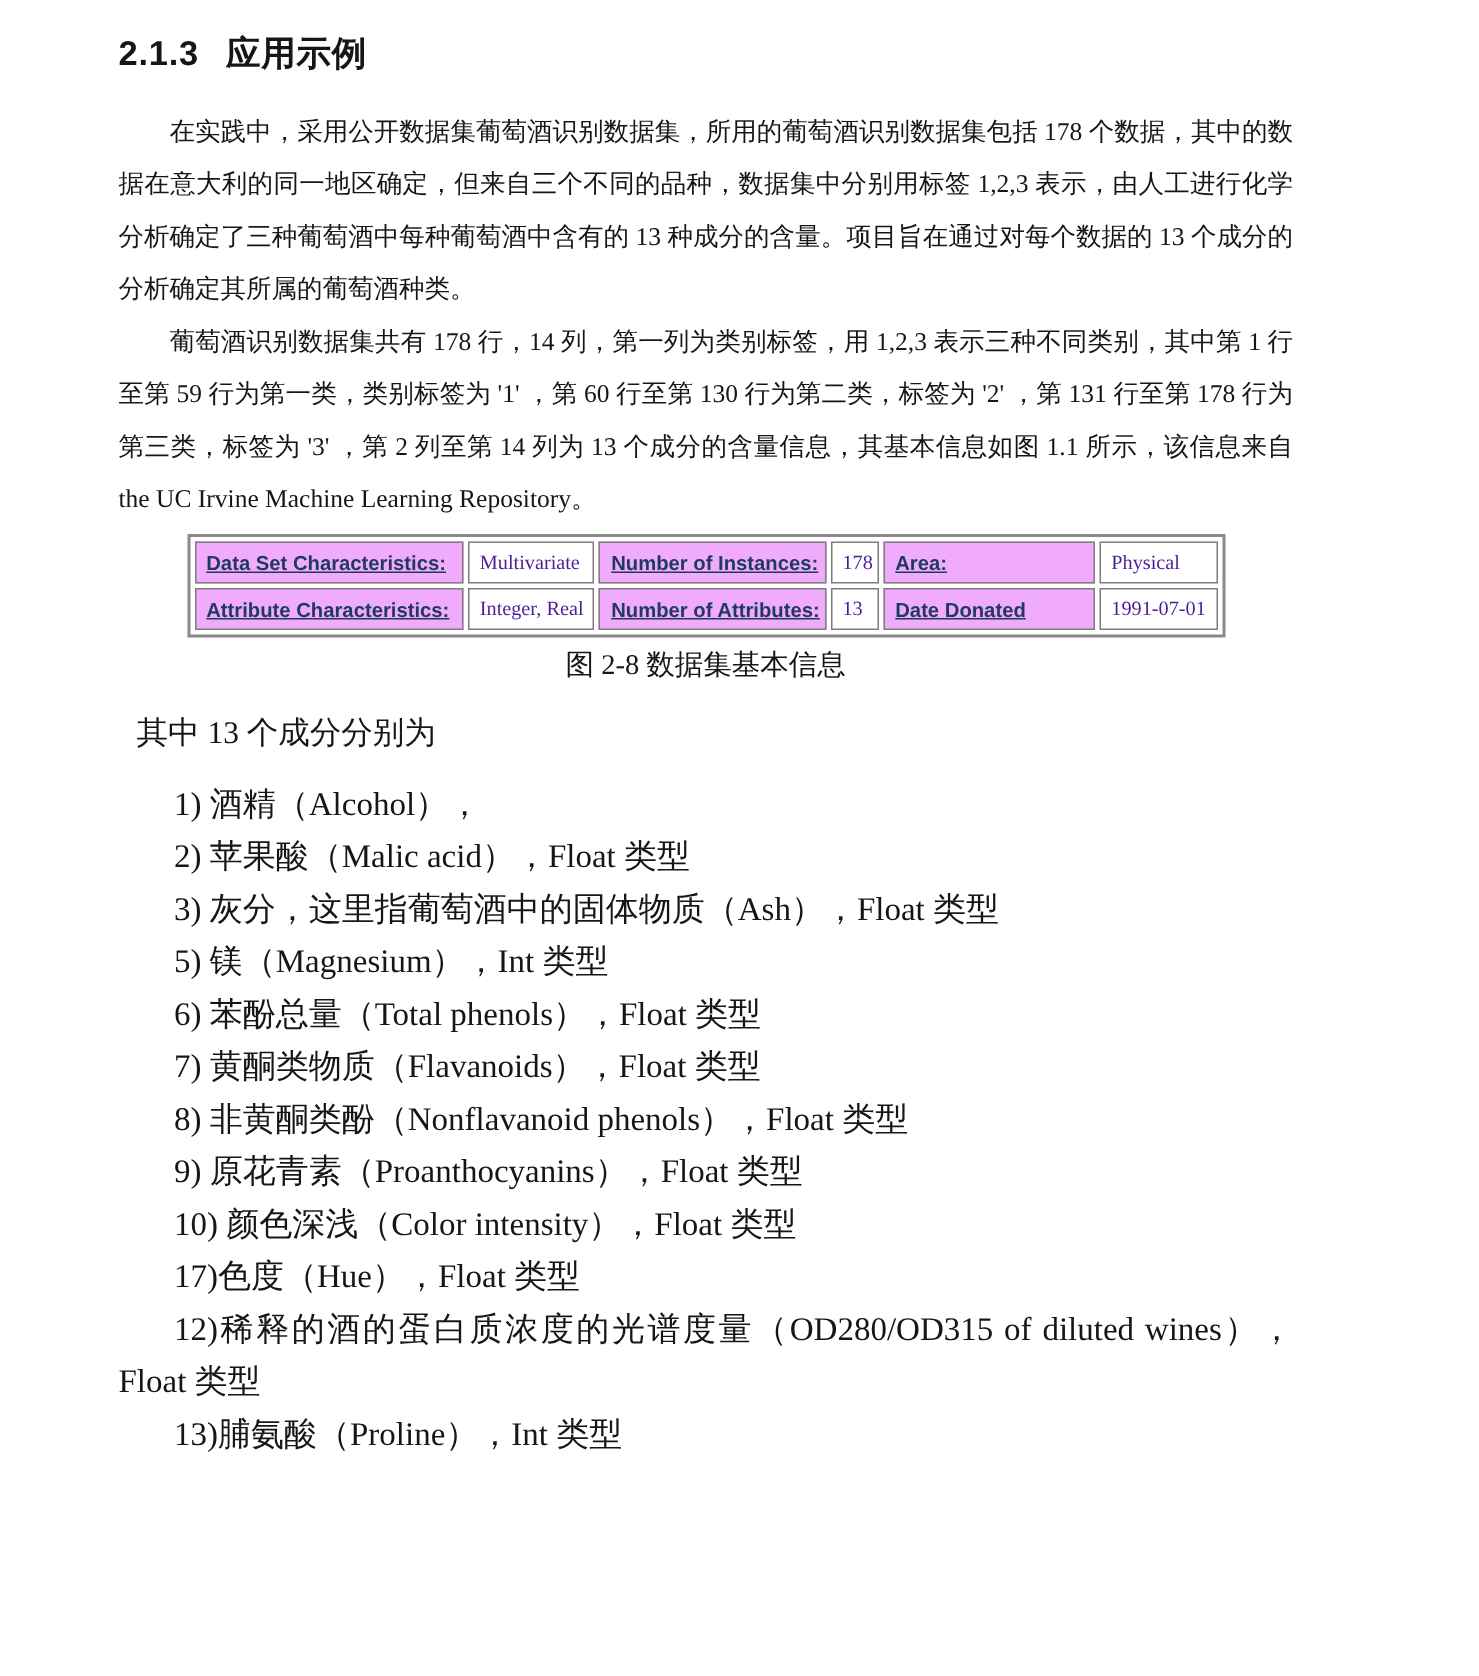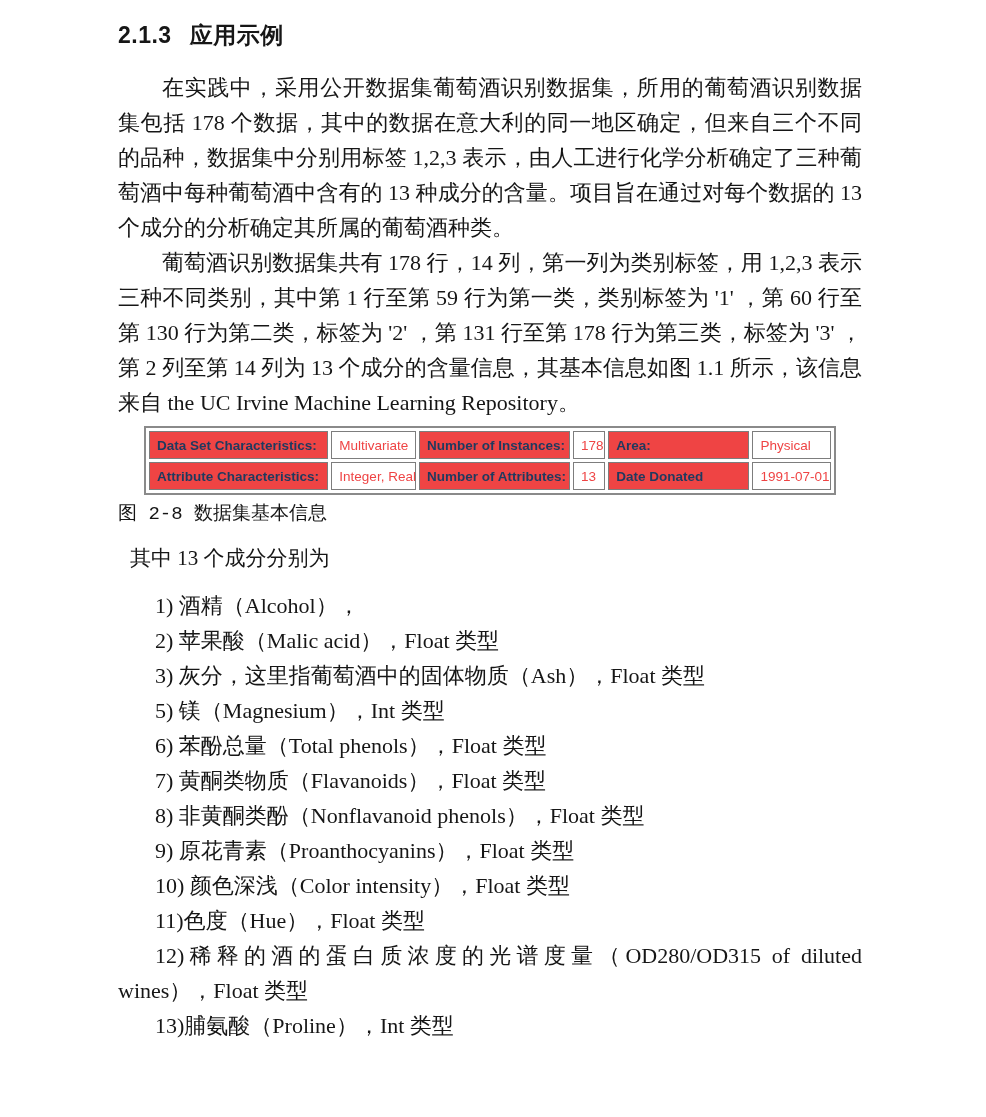--- a/index.html
+++ b/index.html
@@ -9,33 +9,33 @@
     height: 1117px;
     overflow: hidden;
     background: #ffffff;
     color: #161616;
     font-family: "Liberation Serif", "DejaVu Serif", serif;
   }
   .page {
     box-sizing: border-box;
     width: 986px;
     height: 1000px;
-    padding: 12px 124px 0 118px;
+    padding: 12px 124px 0 79px;
   }
   .heading {
     font-family: "Liberation Sans", "DejaVu Sans", sans-serif;
     font-size: 23px;
     font-weight: 700;
     line-height: 30px;
     margin: 8px 0 0 0;
     letter-spacing: 0.5px;
   }
   .heading .num { margin-right: 18px; }
   p.body {
-    font-size: 22px;
+    font-size: 17px;
     line-height: 35px;
     text-align: justify;
     margin: 0;
   }
   p.first { margin-top: 20px; }
   .para-indent { text-indent: 2em; }
   .figure { margin-top: 0; }
   table.uci {
     border-collapse: separate;
     border-spacing: 3px;
@@ -48,33 +48,35 @@
   }
   table.uci td {
     border: 1px solid #7d7d7d;
     padding: 4px 7px;
     height: 18px;
     white-space: nowrap;
     overflow: hidden;
     vertical-align: middle;
   }
   td.lbl {
-    background: #ef4444;
+    background: #f0abfc;
     font-weight: 700;
     color: #1e3a5f;
+    text-decoration: underline;
   }
   td.val {
     background: #ffffff;
-    color: #ef4444;
+    color: #4c1d95;
+    font-family: Liberation Serif, serif;
   }
   .caption {
+    text-align: center;
     font-size: 19px;
     line-height: 30px;
     margin-top: 4px;
-    font-family: Liberation Mono, monospace;
   }
   .list { margin-top: 8px; }
   .list p.intro {
     font-size: 21px;
     line-height: 35px;
     margin: 12px;
   }
   .list p.item {
     font-size: 22px;
     line-height: 35px;
@@ -129,18 +131,18 @@
     <p class="intro">其中 13 个成分分别为</p>
     <p class="item">1) 酒精（Alcohol），</p>
     <p class="item">2) 苹果酸（Malic acid），Float 类型</p>
     <p class="item">3) 灰分，这里指葡萄酒中的固体物质（Ash），Float 类型</p>
     <p class="item">5) 镁（Magnesium），Int 类型</p>
     <p class="item">6) 苯酚总量（Total phenols），Float 类型</p>
     <p class="item">7) 黄酮类物质（Flavanoids），Float 类型</p>
     <p class="item">8) 非黄酮类酚（Nonflavanoid phenols），Float 类型</p>
     <p class="item">9) 原花青素（Proanthocyanins），Float 类型</p>
     <p class="item">10) 颜色深浅（Color intensity），Float 类型</p>
-    <p class="item">11)色度（Hue），Float 类型</p>
+    <p class="item">17)色度（Hue），Float 类型</p>
     <p class="item">12)稀释的酒的蛋白质浓度的光谱度量（OD280/OD315 of diluted wines），Float 类型</p>
     <p class="item">13)脯氨酸（Proline），Int 类型</p>
   </div>
 
 </div>
 
 </body></html>

